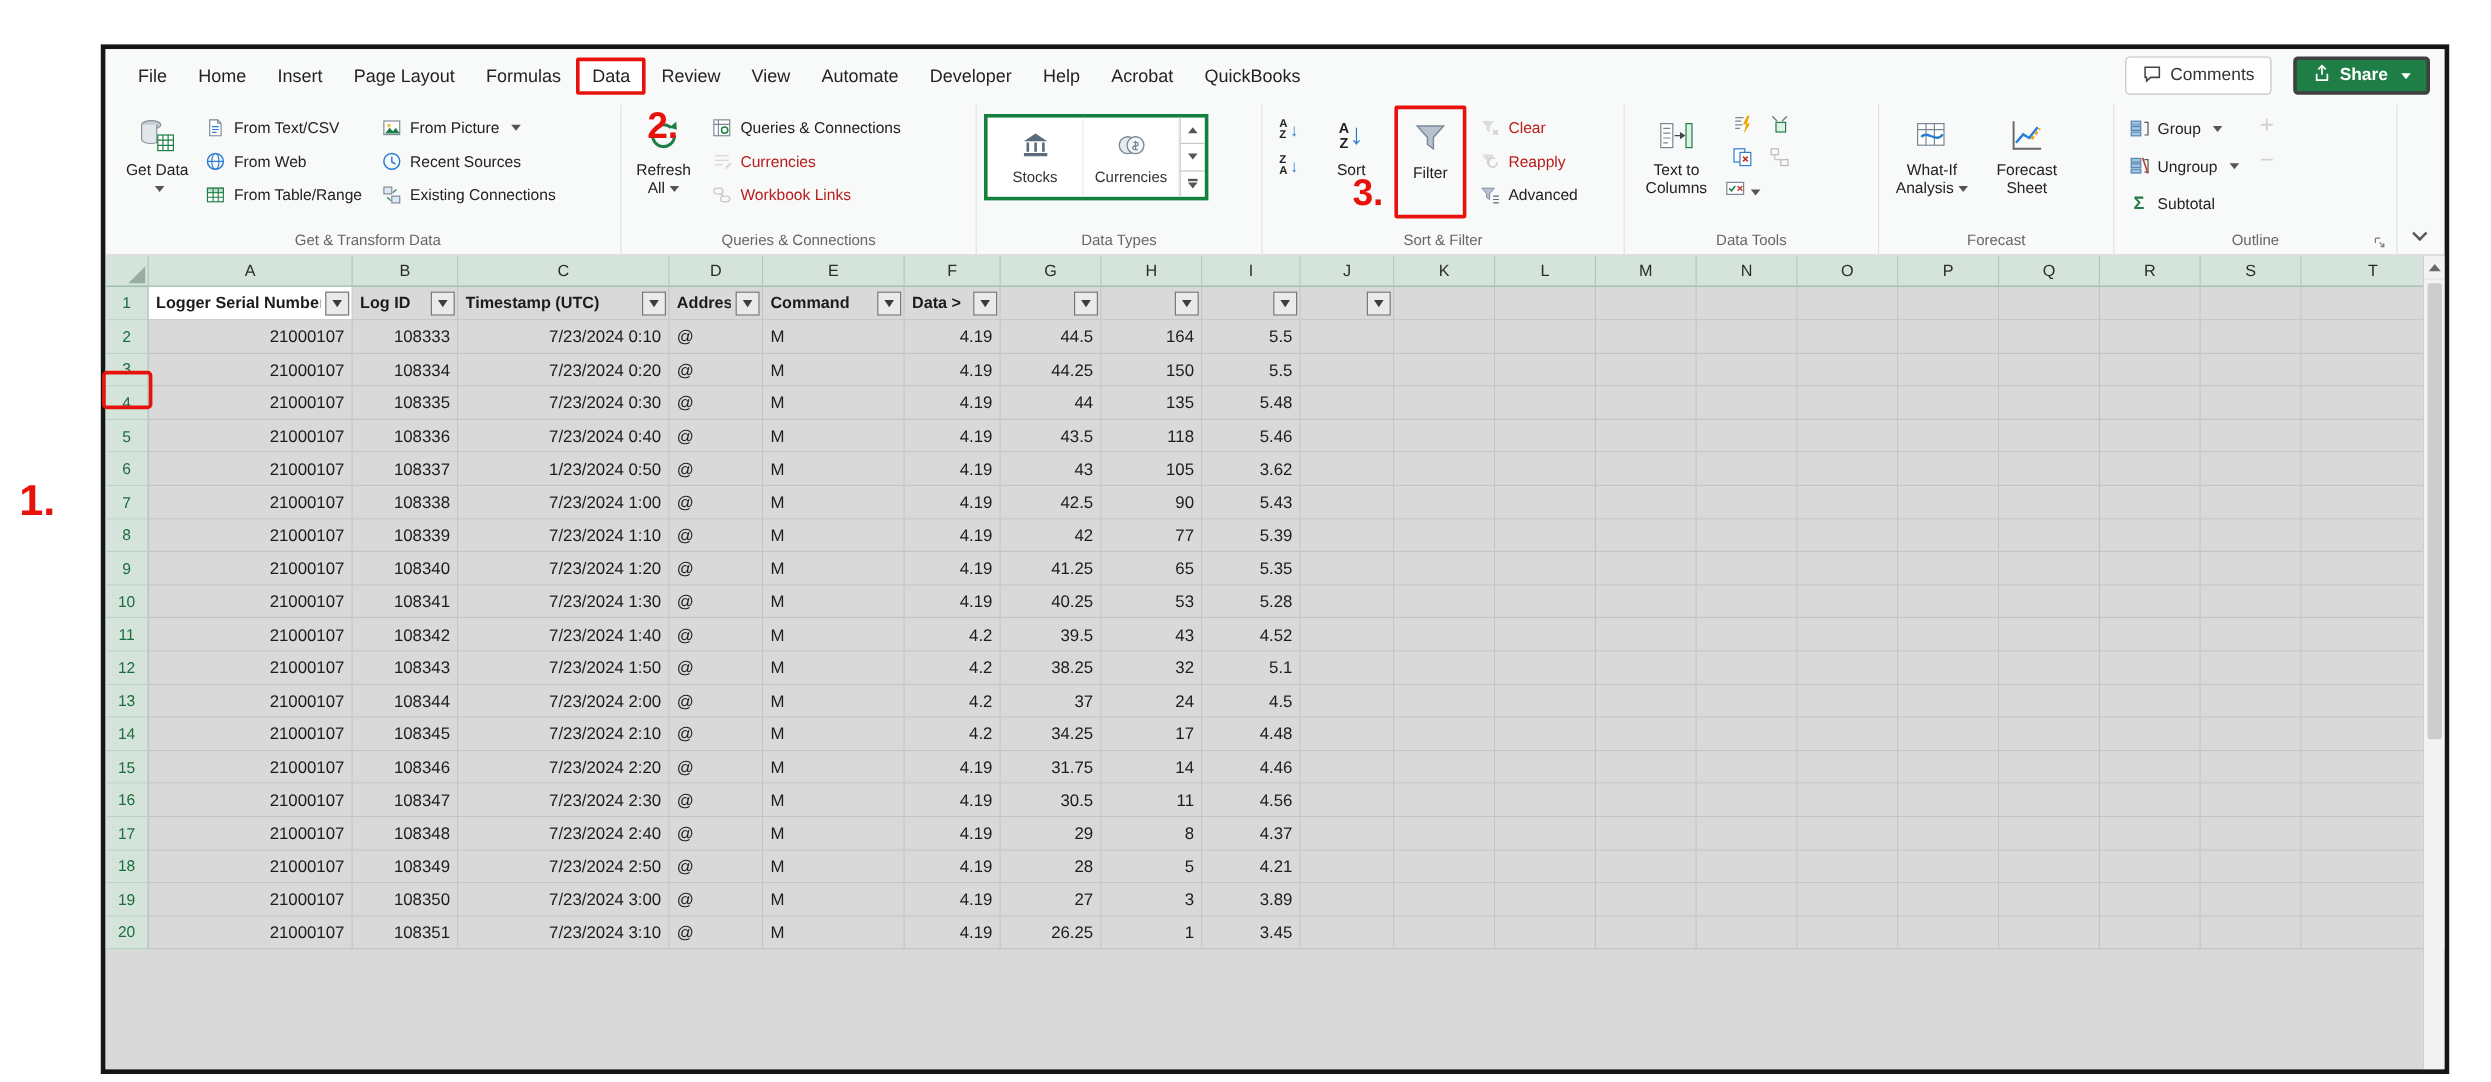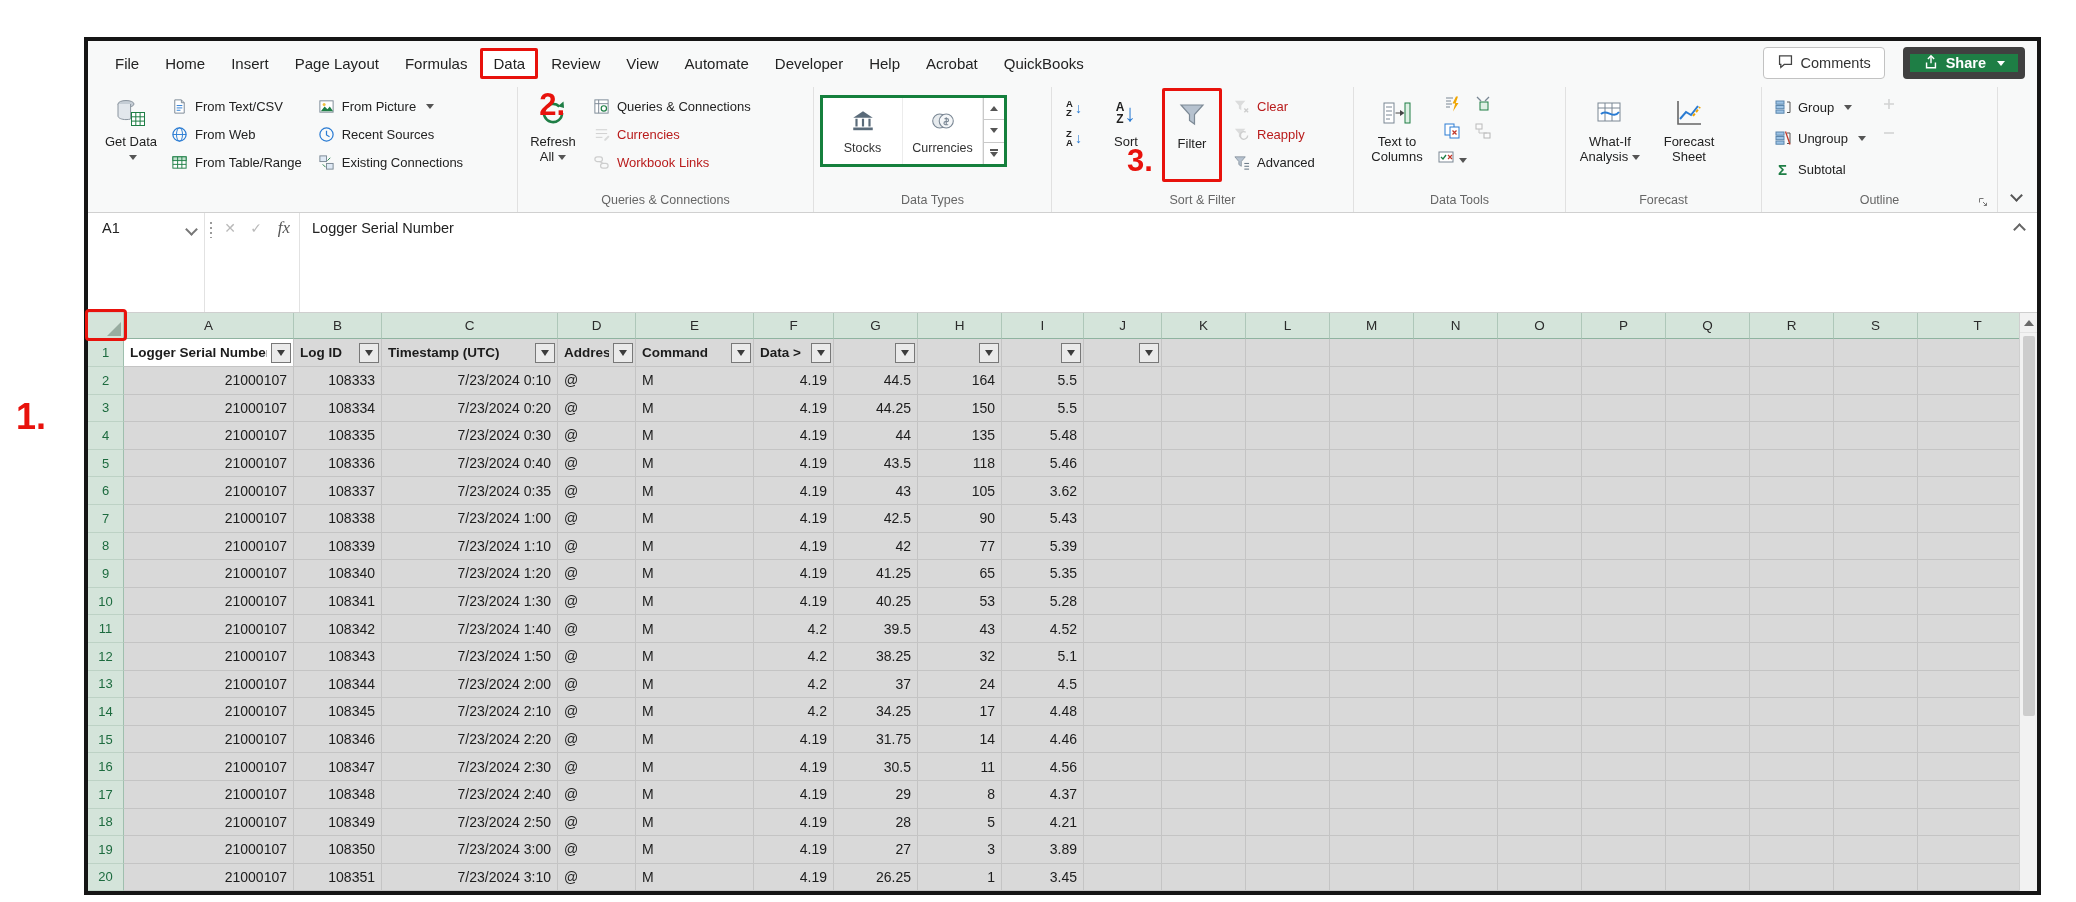--- a/index.html
+++ b/index.html
@@ -15,21 +15,21 @@
   .annobox-sa{position:absolute;left:85px;top:309px;width:42px;height:32px;border:3px solid #e8120c;border-radius:4px;z-index:70;pointer-events:none}
   .anno2{position:absolute;right:-30px;top:36px;font-size:31px}
   .anno3{position:absolute;left:-38px;bottom:0;font-size:31px}
 
   
   .menubar{flex:0 0 44px;display:flex;align-items:center;padding:0 12px 0 14px;background:#f8f9f9;position:relative;z-index:30}
   .tab{padding:8px 13px;font-size:15px;color:#232323;white-space:nowrap}
   .tab-data{border:3px solid #e8120c;padding:4px 10px;position:relative;background:#ffffff;border-radius:2px}
   .mbright{margin-left:auto;display:flex;gap:18px;align-items:center}
   .btn-comments{display:flex;align-items:center;gap:7px;height:32px;padding:0 13px;background:#fff;border:1px solid #c2c2c2;border-radius:4px;font-size:14.5px;color:#333}
-  .btn-share{display:flex;align-items:center;gap:7px;height:32px;padding:0 13px;background:#1e7e45;border:7px solid #404040;border-radius:4px;font-size:14.5px;color:#fff;font-weight:700}
+  .btn-share{display:flex;align-items:center;gap:7px;height:32px;padding:0 13px;background:#1e7e45;border:3px solid #404040;border-radius:4px;font-size:14.5px;color:#fff;font-weight:700}
 
   
   .chv{width:0;height:0;border-left:4px solid transparent;border-right:4px solid transparent;border-top:5px solid #555;display:inline-block;margin-left:4px;vertical-align:middle}
   .chv.white{border-top-color:#fff}
   .thinchv{width:9px;height:9px;border-right:2px solid #555;border-bottom:2px solid #555;display:inline-block}
   .thinchv.down{transform:rotate(45deg)}
   .thinchv.up{transform:rotate(-135deg)}
 
   
   .ribbon{flex:0 0 128px;display:flex;align-items:stretch;background:#f8f9f9;border-bottom:1px solid #d0d0d0;padding:2px 4px 0 8px;position:relative;z-index:20}
@@ -230,20 +230,21 @@
                 <svg width="17" height="17" viewBox="0 0 18 18">
                   <rect x="2" y="2" width="7" height="6" fill="#dfe9f5" stroke="#7a8794"></rect>
                   <rect x="9" y="10" width="7" height="6" fill="#dfe9f5" stroke="#7a8794"></rect>
                   <path d="M5 11l3 3M13 4l-3 3" stroke="#1e7e45"></path>
                 </svg>
               </span>
             <span>Existing Connections</span>
           </div>
         </div>
       </div>
+      <div class="rglabel">Get &amp; Transform Data</div>
     </div>
 
     <div class="rgroup g2">
       <div class="rgbody">
         <div class="bigbtn narrow">
           <span class="bicon">
             <svg width="30" height="30" viewBox="0 0 28 28">
                 <path d="M22.5 14a8.5 8.5 0 1 1-2.6-6.1" fill="none" stroke="#1e7e45" stroke-width="2.4"></path>
                 <path d="M23.8 3.2l.5 6.2-5.8-1.7z" fill="#1e7e45"></path>
               </svg>
@@ -531,36 +532,20 @@
               <path d="M2.5 2.5h4M2.5 2.5v4" stroke="#777" fill="none"></path>
               <path d="M6 6l3.5 3.5" stroke="#777"></path>
               <path d="M9.5 6.8V9.5H6.8" fill="none" stroke="#777"></path>
             </svg></span>
       </div>
     </div>
 
     <span class="ribcollapse"><span class="thinchv down"></span></span>
   </div>
 
-  <div class="fbar">
-    <div class="namebox">
-      <span>A1</span>
-      <span class="thinchv down"></span>
-    </div>
-    <div class="fbhandle"></div>
-    <div class="fbtns">
-      <span class="fbx">✕</span>
-      <span class="fbx">✓</span>
-      <span class="ffx">fx</span>
-    </div>
-    <div class="fcontent"><span>Logger Serial Number</span></div>
-    <div class="fcollapse">
-        <span class="thinchv up"></span>
-      </div>
-  </div>
 
   <div class="sheet">
 
     <div class="hrow">
       <div class="selall">
           <span class="tri"></span>
         </div>
       <div class="chd">A</div>
         <div class="chd">B</div>
         <div class="chd">C</div>
@@ -722,21 +707,21 @@
       <div class="cell"></div>
       <div class="cell"></div>
       <div class="cell"></div>
       <div class="cell"></div>
       <div class="cell"></div>
     </div>
       <div class="grow">
       <div class="rhd">6</div>
       <div class="cell c-num">21000107</div>
       <div class="cell c-num">108337</div>
-      <div class="cell c-num">7/23/2024 0:35</div>
+      <div class="cell c-num">1/23/2024 0:50</div>
       <div class="cell c-left">@</div>
       <div class="cell c-left">M</div>
       <div class="cell c-num">4.19</div>
       <div class="cell c-num">43</div>
       <div class="cell c-num">105</div>
       <div class="cell c-num">3.62</div>
       <div class="cell"></div>
       <div class="cell"></div>
       <div class="cell"></div>
       <div class="cell"></div>

